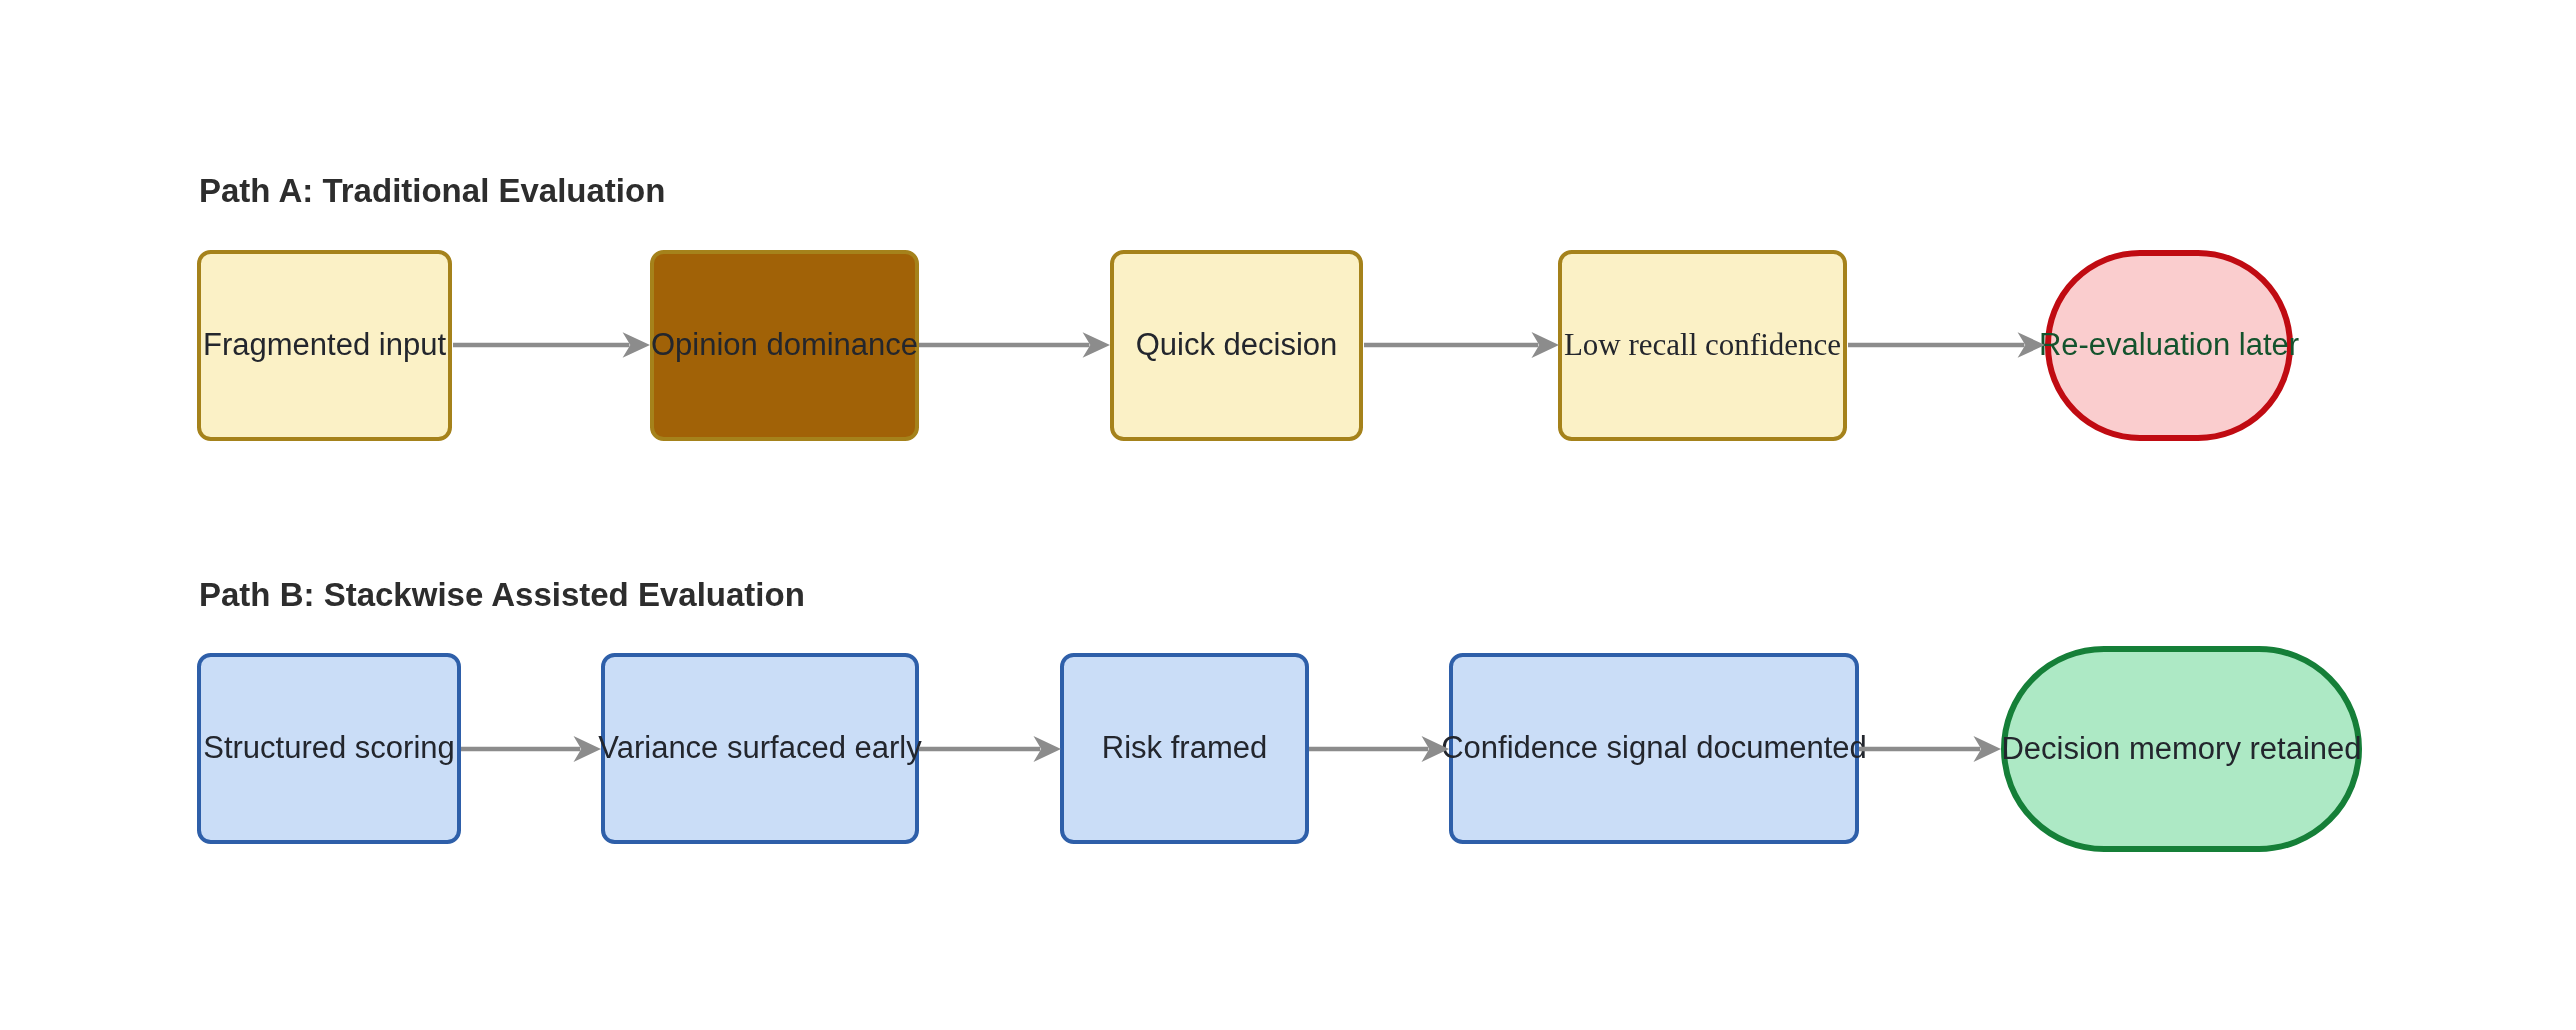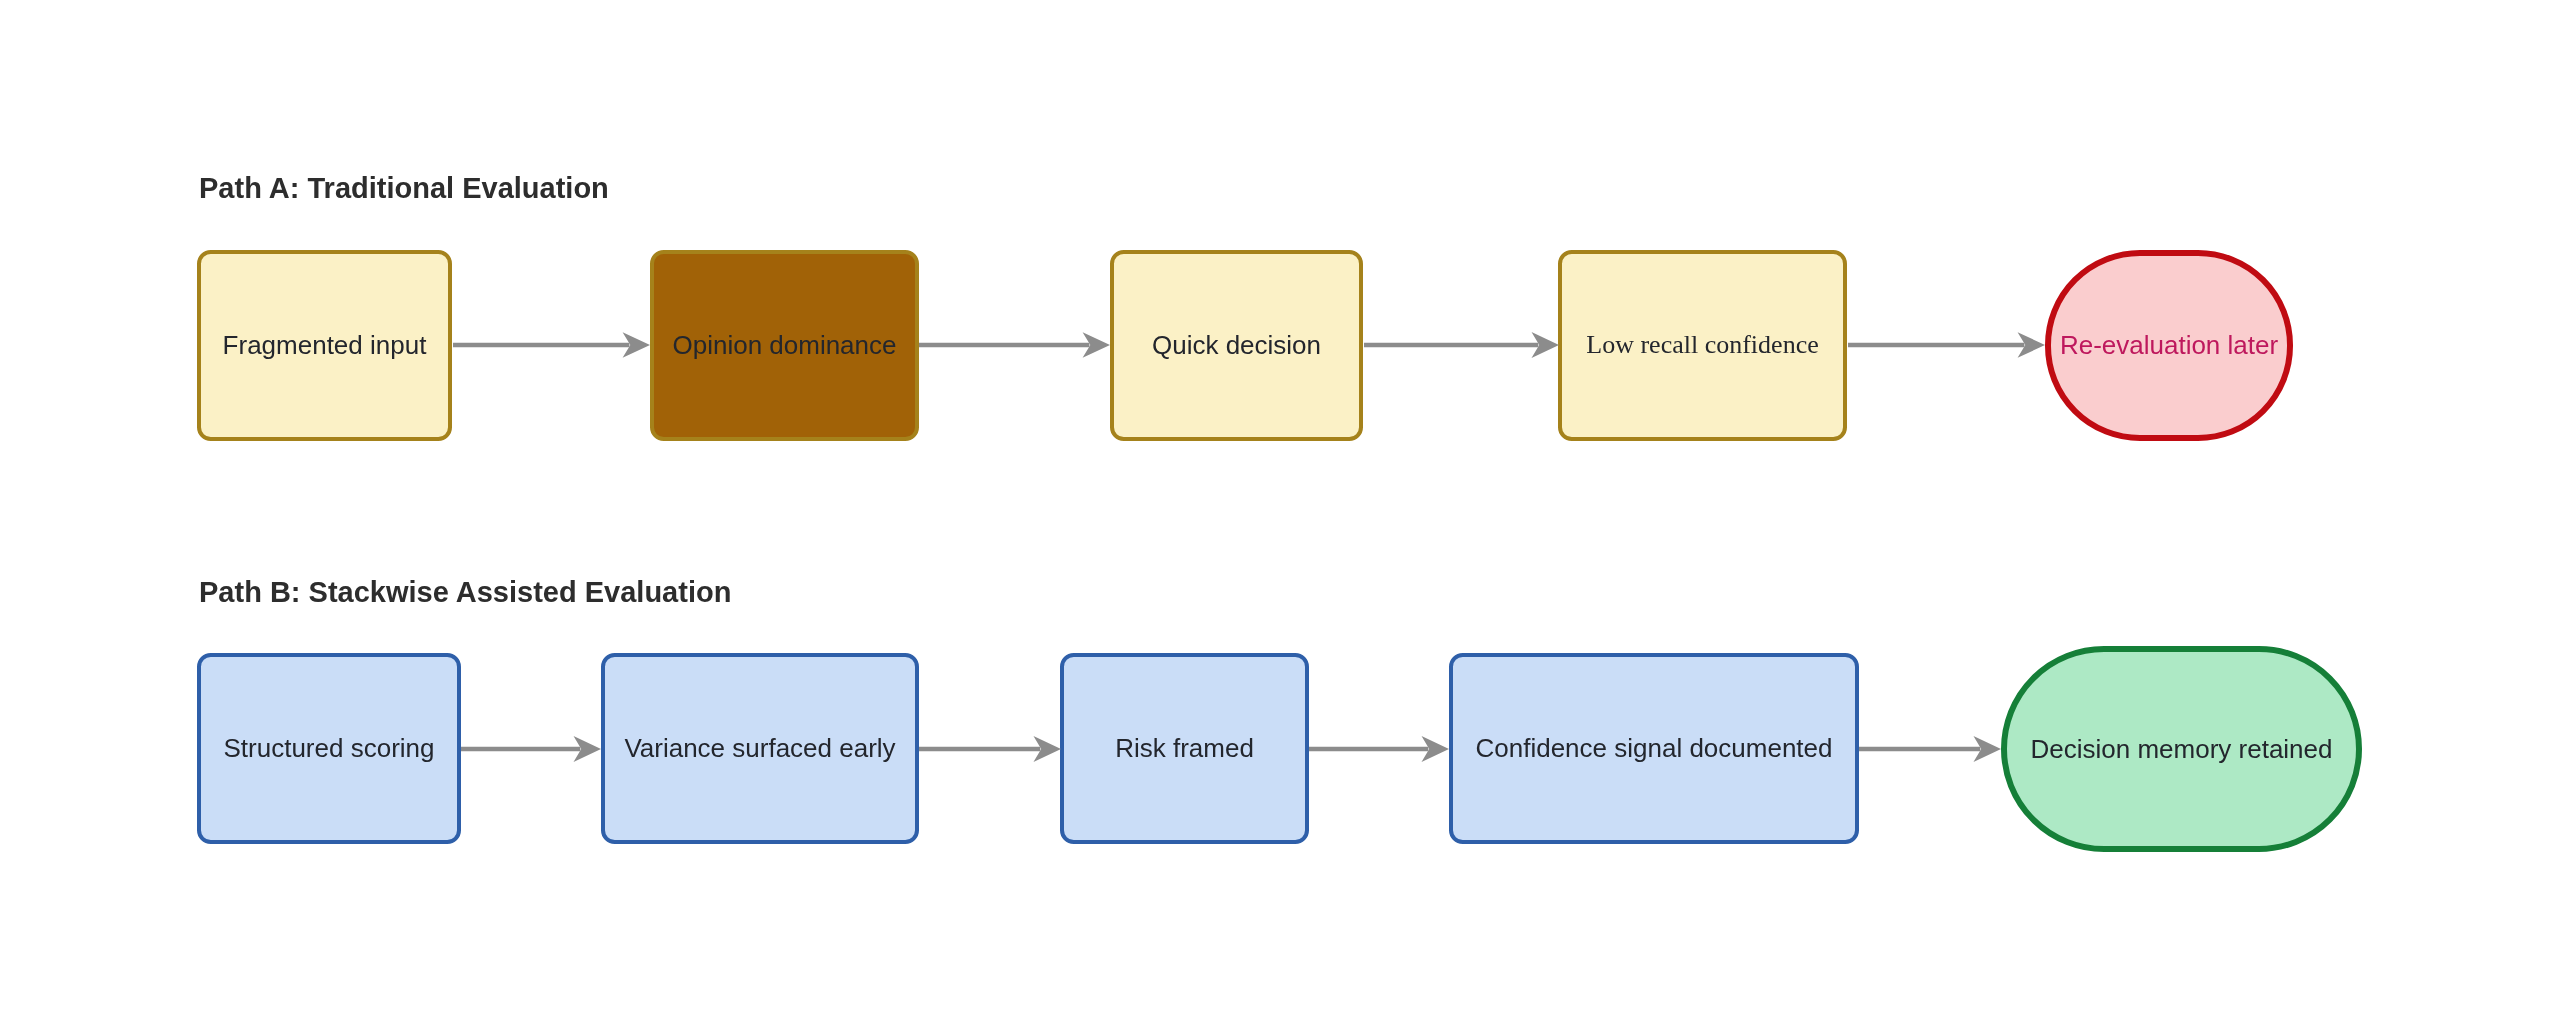--- a/index.html
+++ b/index.html
@@ -6,39 +6,39 @@
   .canvas {
     position: relative;
     width: 2576px;
     height: 1030px;
     background: #ffffff;
     font-family: "Liberation Sans", sans-serif;
     overflow: hidden;
   }
   .path-title {
     position: absolute;
-    font-size: 29px;
+    font-size: 33px;
     font-weight: 700;
     color: #2d2d2d;
     white-space: nowrap;
     line-height: 1;
   }
   .node {
     position: absolute;
     box-sizing: border-box;
     display: flex;
     align-items: center;
     justify-content: center;
     text-align: center;
     border-style: solid;
   }
   .node.rect    { border-width: 4.3px; border-radius: 13.7px; }
   .node.stadium { border-width: 6px; }
   .node-label {
-    font-size: 26px;
+    font-size: 31px;
     color: #23262d;
     line-height: 1.25;
     padding: 0 15.5px;
     white-space: nowrap;
   }
   .flow-arrow { position: absolute; }
   .flow-arrow svg { display: block; }
 </style>
 </head>
 <body>
@@ -71,21 +71,21 @@
       <div class="node rect" style="left: 1558px; top: 250px; width: 289px; height: 191px; background: rgb(251, 241, 198); border-color: rgb(165, 130, 27); font-family: Liberation Serif, serif;">
         <span class="node-label" style="color: rgb(35, 38, 45);">Low recall confidence</span>
       </div>
       <div class="flow-arrow" style="left: 1364px; top: 326px;">
         <svg width="195" height="38" viewBox="0 0 227 44">
           <line x1="0" y1="22" x2="203" y2="22" stroke="#8c8c8c" stroke-width="5"></line>
           <polygon points="195,7 227,22 195,37 204,22" fill="#8c8c8c"></polygon>
         </svg>
       </div>
       <div class="node stadium" style="left: 2045px; top: 250px; width: 248px; height: 191px; background: rgb(250, 205, 206); border-color: rgb(192, 11, 18); border-radius: 95px;">
-        <span class="node-label" style="color: #be185d;">Re-evaluation later</span>
+        <span class="node-label" style="color: #14532d;">Re-evaluation later</span>
       </div>
       <div class="flow-arrow" style="left: 1848px; top: 326px;">
         <svg width="197" height="38" viewBox="0 0 230 44">
           <line x1="0" y1="22" x2="206" y2="22" stroke="#8c8c8c" stroke-width="5"></line>
           <polygon points="198,7 230,22 198,37 207,22" fill="#8c8c8c"></polygon>
         </svg>
       </div>
     </div>
 
   <div class="path-title" id="title-path-b" style="left:199px; top:578px;">Path B: Stackwise Assisted Evaluation</div>

